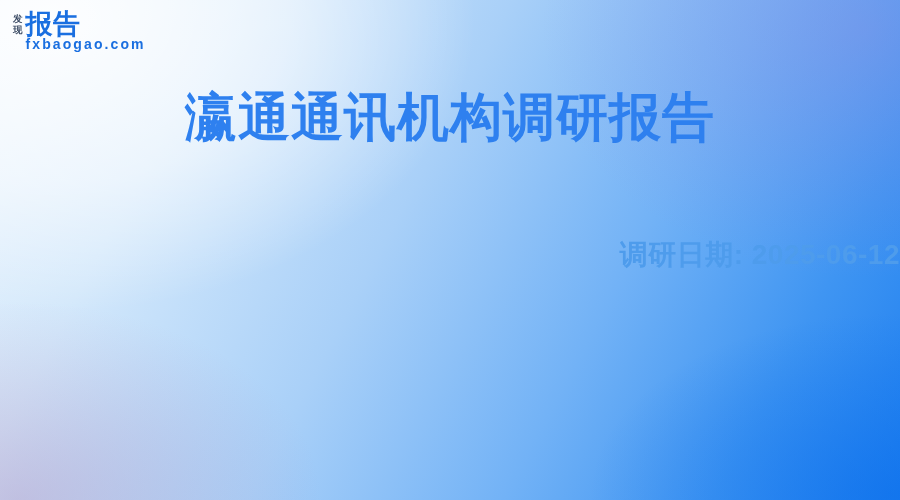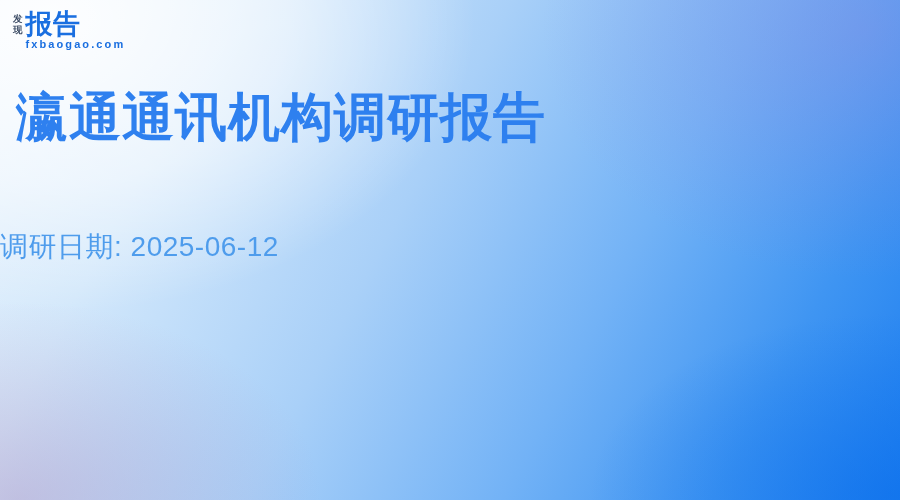--- a/index.html
+++ b/index.html
@@ -66,52 +66,51 @@
     flex-direction: column;
   }
   .logo-main {
     font-size: 27px;
     line-height: 28px;
     font-weight: 900;
     color: #1a6fe0;
     letter-spacing: 0.5px;
   }
   .logo-domain {
-    font-size: 11px;
+    font-size: 14px;
     line-height: 11px;
     font-weight: 700;
     color: #1a6fe0;
     letter-spacing: 2.1px;
     margin-top: 1px;
   }
 
   
   #title {
     position: absolute;
     left: 0;
     right: 0;
     top: 86px;
-    text-align: left;
+    text-align: center;
     font-size: 52px;
     line-height: 62px;
     font-weight: 900;
     color: #2e80ef;
     letter-spacing: 1px;
-    padding-left: 16px;
   }
 
   #subtitle {
     position: absolute;
     left: 0;
     right: 0;
-    top: 228px;
-    text-align: left;
+    top: 236px;
+    text-align: right;
     font-size: 28px;
     line-height: 38px;
-    font-weight: 400;
+    font-weight: 700;
     color: #4e9cec;
     letter-spacing: 0.5px;
   }
 
   
   #tagline {
     position: absolute;
     right: 18px;
     bottom: 14px;
     font-size: 14.5px;

